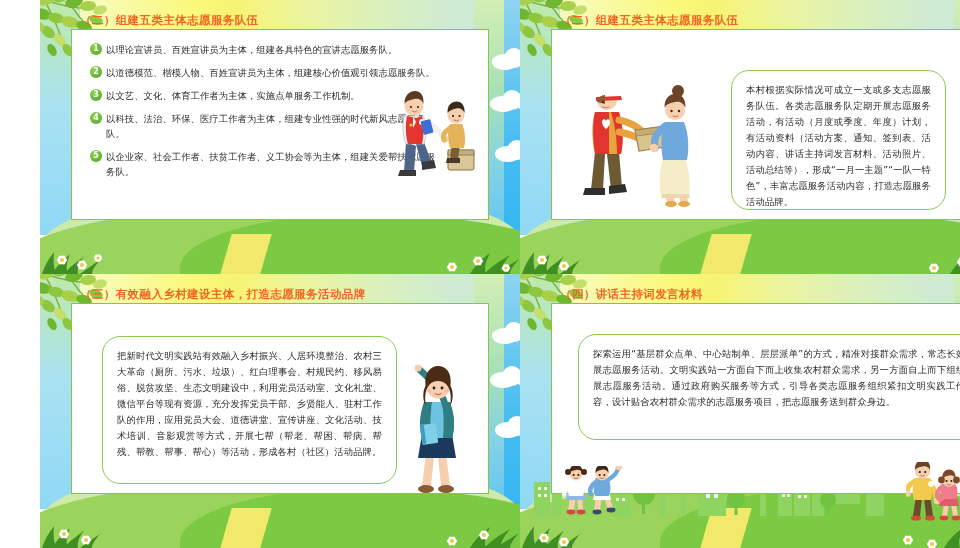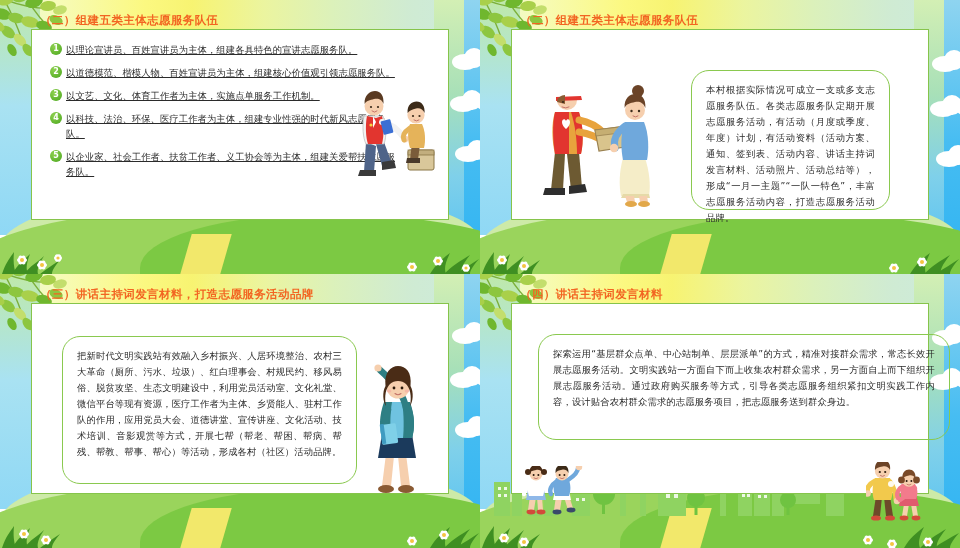--- a/index.html
+++ b/index.html
@@ -7,20 +7,21 @@
   body{
     font-family:"DejaVu Sans","Liberation Sans",sans-serif;
     background:#ffffff;
     overflow:hidden;
   }
   .grid{
     width:960px; height:548px;
     display:grid;
     grid-template-columns:480px 480px;
     grid-template-rows:274px 274px;
+    padding-left:40px;
   }
   .slide{
     position:relative;
     width:480px; height:274px;
     overflow:hidden;
     background:#ffffff;
   }
   
   .sky{
     position:absolute; inset:0;
@@ -102,21 +103,20 @@
     width:12px; height:12px; border-radius:50%;
     background:radial-gradient(circle at 35% 30%,#8ed14f 0%,#5bb12a 75%,#49991f 100%);
     color:#fff; font-size:8px; font-weight:bold;
     display:flex; align-items:center; justify-content:center;
     margin-top:1px; margin-right:4px;
     line-height:1;
   }
   .li .txt{
     font-size:9.3px; line-height:1.62; color:#2b2b2b;
     letter-spacing:.1px;
-    text-decoration:underline;
   }
 
   
   .roundbox{
     position:absolute;
     border:1.3px solid #8ac94f;
     border-radius:18px;
     background:transparent;
     z-index:6;
   }
@@ -438,21 +438,21 @@
       <circle cx="79" cy="74" r="4.2" fill="#f6cfae"></circle>
 
       <circle cx="100" cy="36" r="10" fill="#f6cfae"></circle>
       <path d="M89.6 34 C89 24 95 20 100 20 C106 20 111 24 110.4 34 C108 28 104 27 100 28 C95.5 29 91 30 89.6 34Z" fill="#6b4327"></path>
       <circle cx="103" cy="17" r="6" fill="#6b4327"></circle>
       <circle cx="96.5" cy="37" r="1.2" fill="#3a2a1a"></circle>
         <circle cx="104" cy="37" r="1.2" fill="#3a2a1a"></circle>
       <path d="M98 42 Q100.5 44 103 42" stroke="#c4746a" stroke-width="1" fill="none" stroke-linecap="round"></path>
     </svg>
 
-    <div class="roundbox" style="left:211px;top:70px;width:199px;height:140px;padding:11px 14px;">
+    <div class="roundbox" style="left:211px;top:70px;width:215px;height:140px;padding:11px 14px;">
       <div class="body">本村根据实际情况可成立一支或多支志愿服务队伍。各类志愿服务队定期开展志愿服务活动，有活动（月度或季度、年度）计划，有活动资料（活动方案、通知、签到表、活动内容、讲话主持词发言材料、活动照片、活动总结等），形成“一月一主题”“一队一特色”，丰富志愿服务活动内容，打造志愿服务活动品牌。</div>
     </div>
   </div>
 
   <div class="slide">
     <div class="sky"></div>
     <div class="sky-top"></div>
     <div class="sky-left"></div>
     <div class="sky-right"></div>
     <div class="sky-right2"></div>
@@ -534,24 +534,24 @@
         </g>
       <g transform="translate(444,13)">
           <ellipse rx="5" ry="3" fill="#fff"></ellipse>
           <ellipse rx="5" ry="3" fill="#fff" transform="rotate(60)"></ellipse>
           <ellipse rx="5" ry="3" fill="#fff" transform="rotate(120)"></ellipse>
           <circle r="2" fill="#f4c542"></circle>
         </g>
     </svg>
 
     <div class="panel"></div>
-    <div class="slide-title">（三）讲话主持词发言材料，打造志愿服务活动品牌</div>
+    <div class="slide-title">（三）有效融入乡村建设主体，打造志愿服务活动品牌</div>
 
     <div class="roundbox" style="left:62px;top:62px;width:295px;height:148px;padding:11px 14px;">
-      <div class="body">把新时代文明实践站有效融入乡村振兴、人居环境整治、农村三大革命（厕所、污水、垃圾）、红白理事会、村规民约、移风易俗、脱贫攻坚、生态文明建设中，利用党员活动室、文化礼堂、微信平台等现有资源，医疗工作者为主体、乡贤能人、驻村工作队的作用，应用党员大会、道德讲堂、宣传讲座、文化活动、技术培训、音影观赏等方式，开展七帮（帮老、帮困、帮病、帮残、帮教、帮事、帮心）等活动，形成各村（社区）活动品牌。</div>
+      <div class="body">把新时代文明实践站有效融入乡村振兴、人居环境整治、农村三大革命（厕所、污水、垃圾）、红白理事会、村规民约、移风易俗、脱贫攻坚、生态文明建设中，利用党员活动室、文化礼堂、微信平台等现有资源，充分发挥党员干部、乡贤能人、驻村工作队的作用，应用党员大会、道德讲堂、宣传讲座、文化活动、技术培训、音影观赏等方式，开展七帮（帮老、帮困、帮病、帮残、帮教、帮事、帮心）等活动，形成各村（社区）活动品牌。</div>
     </div>
 
     <svg class="fig" style="left:358px;top:84px;width:80px;height:148px;" viewBox="0 0 80 148">
 
       <line x1="18" y1="8" x2="52" y2="52" stroke="#4a4a4a" stroke-width="1.6"></line>
 
       <path d="M28 96 L24 128 L33 128 L36 98Z" fill="#f6cfae"></path>
       <path d="M40 98 L43 128 L52 128 L48 96Z" fill="#f6cfae"></path>
       <ellipse cx="28" cy="131" rx="8" ry="4" fill="#8a5a33"></ellipse>
       <ellipse cx="48" cy="131" rx="8" ry="4" fill="#8a5a33"></ellipse>

